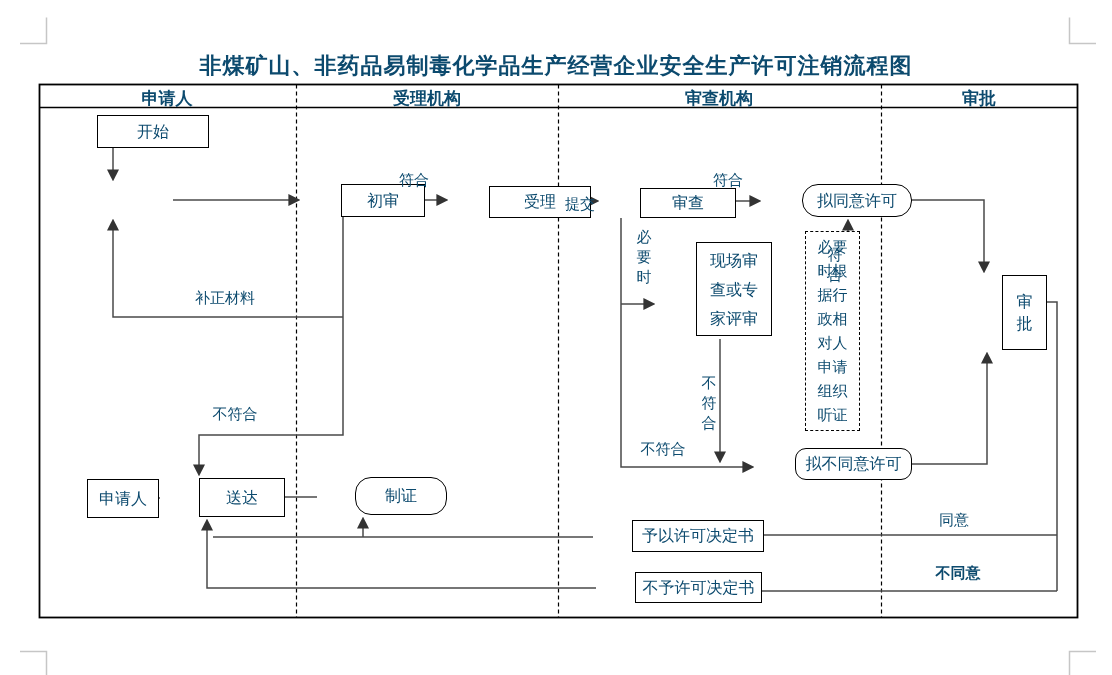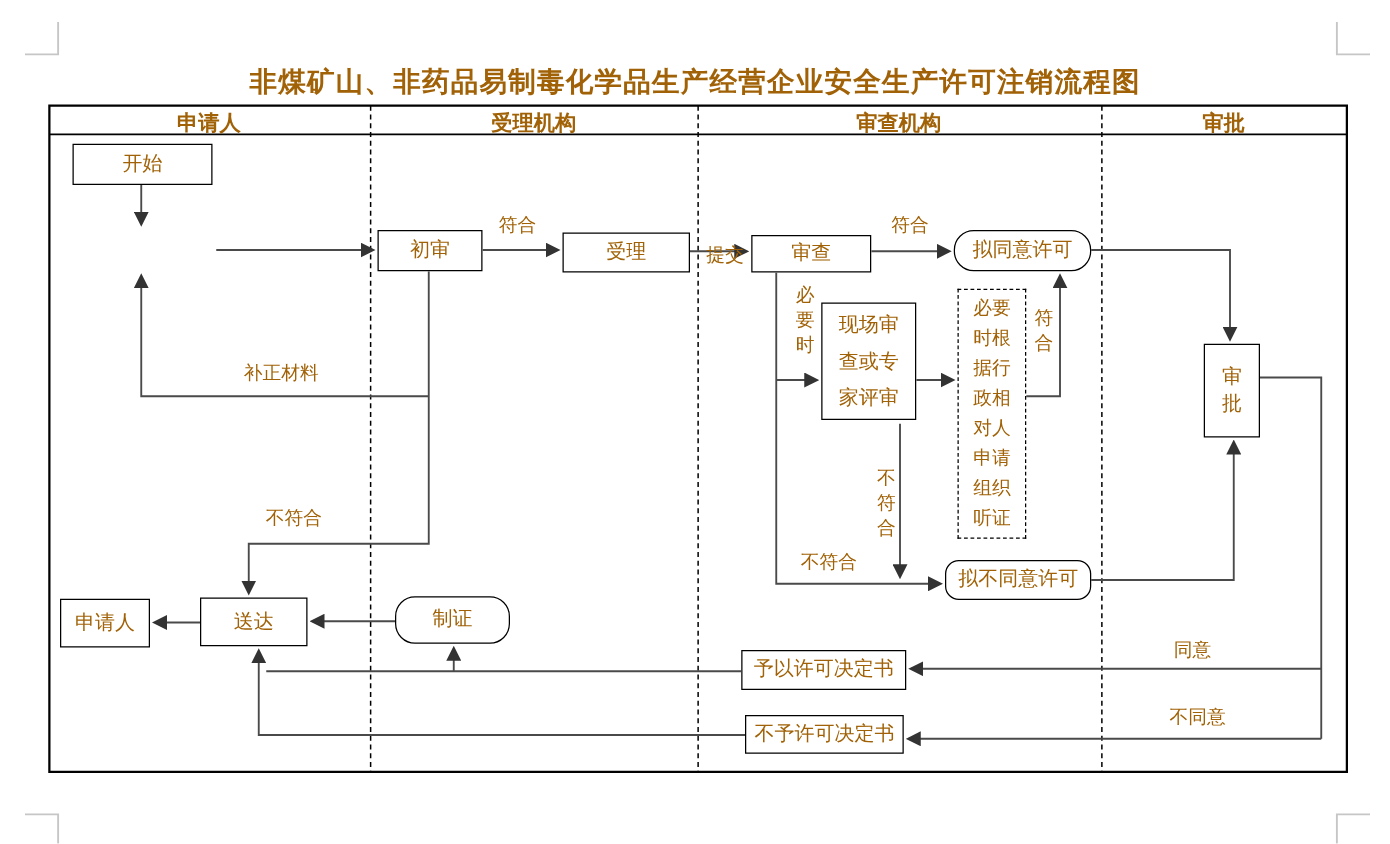--- a/index.html
+++ b/index.html
@@ -1,32 +1,32 @@
 <!DOCTYPE html>
 <html><head>
 <meta charset="utf-8">
 <style>
   html,body{margin:0;padding:0;background:#fff;}
   .page{
     position:relative;width:1112px;height:675px;background:#ffffff;overflow:hidden;
-    font-family:"Liberation Sans", sans-serif;color:#a16207;
+    font-family:"Liberation Sans", sans-serif;color:#0c4a6e;
   }
   .connectors{position:absolute;left:0;top:0;width:1112px;height:675px;z-index:1;}
   .title{
     position:absolute;left:0;top:51px;width:1112px;text-align:center;
     font-family:"DejaVu Serif", serif;font-weight:bold;font-size:22px;letter-spacing:1px;z-index:2;
   }
   .lane-header{
     position:absolute;top:87px;transform:translateX(-50%);
     font-size:17px;font-weight:bold;white-space:nowrap;z-index:2;
   }
   .fbox{
     position:absolute;box-sizing:border-box;border:1.6px solid #000;background:#fff;
     display:flex;align-items:center;justify-content:center;
-    font-size:16px;line-height:1.2;text-align:center;z-index:2;
+    font-size:16px;line-height:1.2;text-align:center;z-index:2;margin-left:39px;
   }
   .fbox.dashed{border-style:dashed;}
   .wrap{display:block;word-break:break-all;white-space:normal;text-align:center;}
   .lbl{position:absolute;font-size:15px;white-space:nowrap;z-index:2;}
   .lbl.center{transform:translateX(-50%);}
   .vlbl{
     position:absolute;width:16px;font-size:15px;line-height:20px;
     word-break:break-all;white-space:normal;text-align:center;z-index:2;
   }
 </style>
@@ -110,19 +110,19 @@
   <div class="fbox" style="left:160px;top:478px;width:86px;height:39px;">送达</div>
   <div class="fbox" style="left:48px;top:479px;width:72px;height:39px;">申请人</div>
 
   <span class="lbl center" style="left:414px;top:171px;">符合</span>
   <span class="lbl center" style="left:580px;top:171px;margin-top:24px;">提交</span>
   <span class="lbl center" style="left:728px;top:171px;">符合</span>
   <span class="lbl center" style="left:225px;top:289px;">补正材料</span>
   <span class="lbl center" style="left:235px;top:405px;">不符合</span>
   <span class="lbl center" style="left:663px;top:440px;">不符合</span>
   <span class="lbl center" style="left:926px;top:511px;margin-left:28px;">同意</span>
-  <span class="lbl center" style="left:958px;top:564px;">不同意</span>
+  <span class="lbl center" style="left:958px;top:564px;font-weight:bold;">不同意</span>
 
   <span class="vlbl" style="left:636px;top:227px;">必要时</span>
   <span class="vlbl" style="left:701px;top:373px;">不符合</span>
   <span class="vlbl" style="left:827px;top:245px;">符合</span>
 
 </div>
 
 </body></html>

